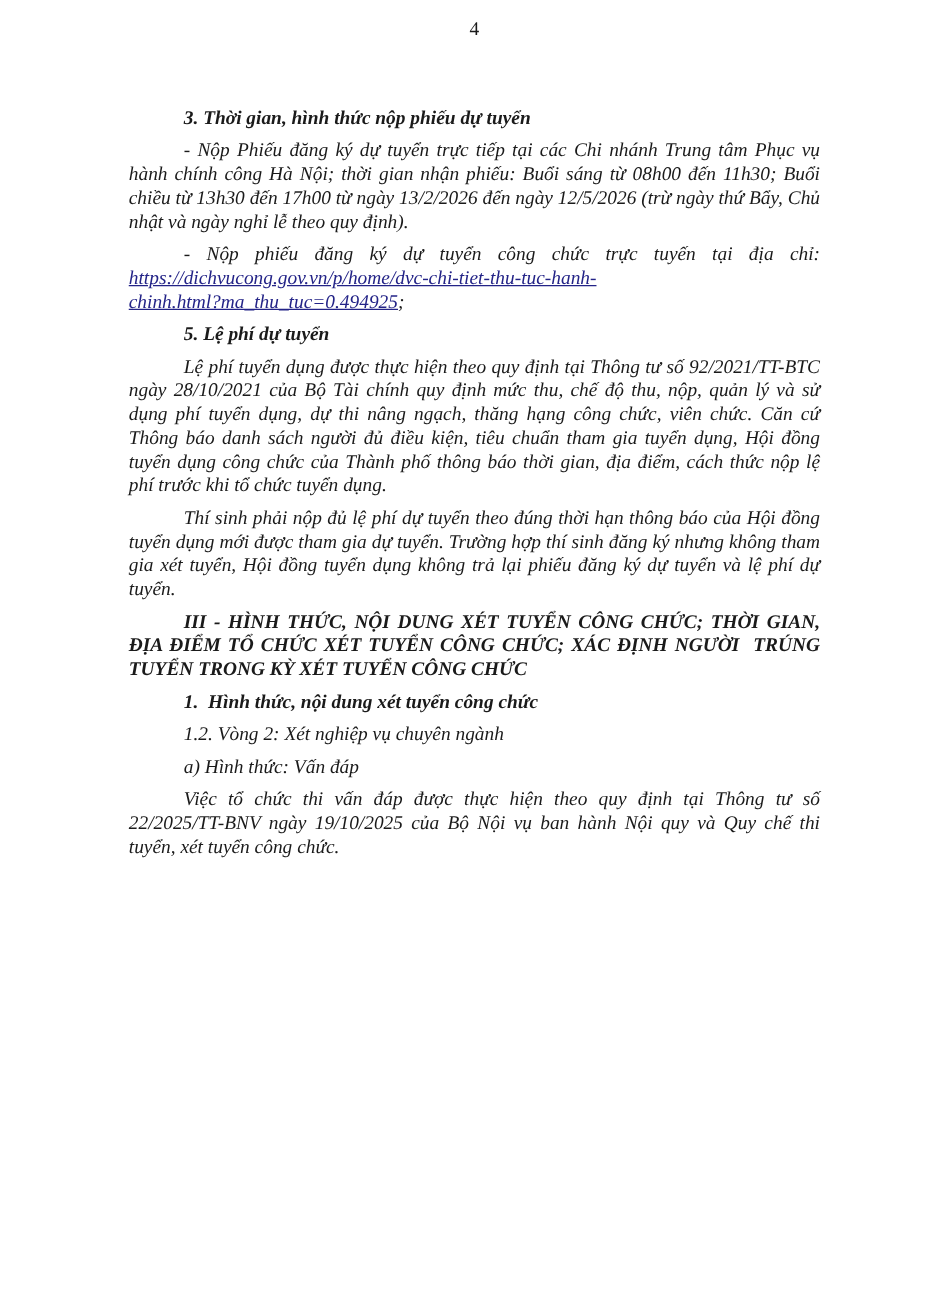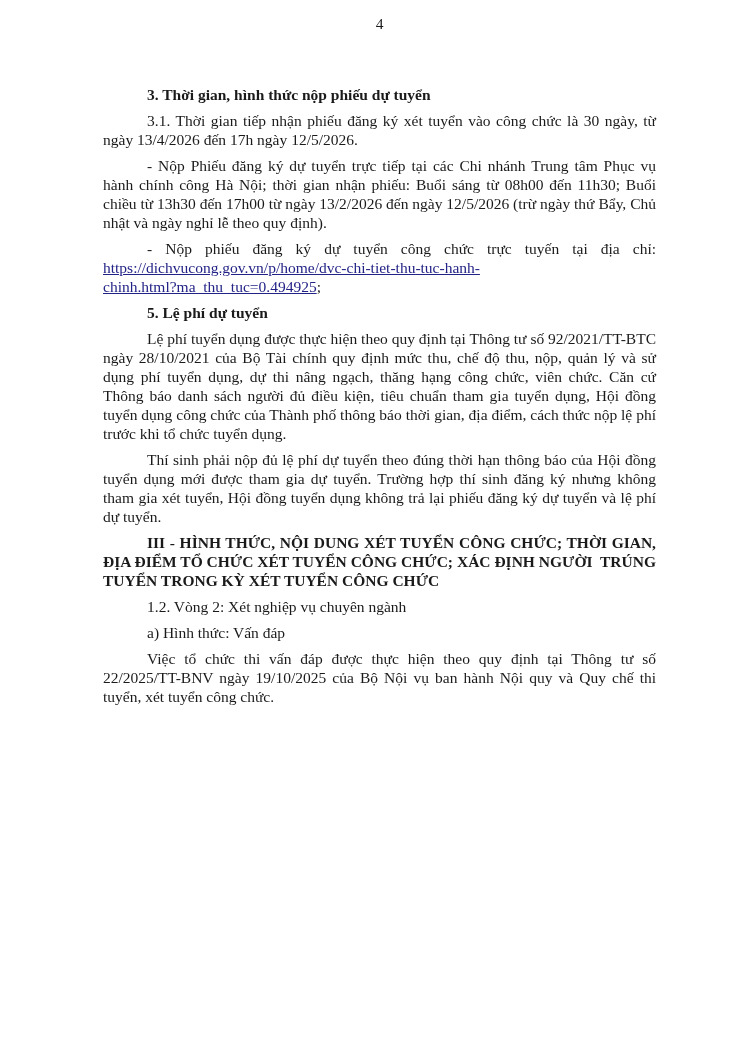--- a/index.html
+++ b/index.html
@@ -21,44 +21,45 @@
     overflow: hidden;
   }
   .page-number {
     text-align: center;
     margin: 0 0 52px 0;
   }
   .doc-body p {
     margin: 0 0 7px 0;
     text-align: justify;
     text-indent: 44px;
+    font-style: italic;
   }
   .doc-body p.bold {
     font-weight: bold;
   }
   .doc-body a {
     color: var(--link-color, #232387);
     text-decoration: underline;
     cursor: pointer;
   }
   .nw {
     white-space: nowrap;
   }
 </style>
 </head>
 <body>
 
 <div class="page">
   <div class="page-number">4</div>
   <div class="doc-body">
       <p class="bold">3. Thời gian, hình thức nộp phiếu dự tuyển</p>
-      <p>3.1. Thời gian tiếp nhận phiếu đăng ký xét tuyển vào công chức là 30 ngày, từ ngày 13/4/2026 đến 17h ngày 12/5/2026.</p>
       <p>- Nộp Phiếu đăng ký dự tuyển trực tiếp tại các Chi nhánh Trung tâm Phục vụ hành chính công Hà Nội; thời gian nhận phiếu: Buổi sáng từ 08h00 đến 11h30; Buổi chiều từ 13h30 đến 17h00 từ ngày 13/2/2026 đến ngày 12/5/2026 (trừ ngày thứ Bẩy, Chủ nhật và ngày nghỉ lễ theo quy định).</p>
       <p><span>- Nộp phiếu đăng ký dự tuyển công chức trực tuyến tại địa chỉ: </span><a href="#"><span class="nw">https://dichvucong.gov.vn/p/home/dvc-chi-tiet-thu-tuc-hanh-</span><br><span class="nw">chinh.html?ma_thu_tuc=0.494925</span></a><span>;</span></p>
       <p class="bold">5. Lệ phí dự tuyển</p>
       <p>Lệ phí tuyển dụng được thực hiện theo quy định tại Thông tư số 92/2021/TT-BTC ngày 28/10/2021 của Bộ Tài chính quy định mức thu, chế độ thu, nộp, quản lý và sử dụng phí tuyển dụng, dự thi nâng ngạch, thăng hạng công chức, viên chức. Căn cứ Thông báo danh sách người đủ điều kiện, tiêu chuẩn tham gia tuyển dụng, Hội đồng tuyển dụng công chức của Thành phố thông báo thời gian, địa điểm, cách thức nộp lệ phí trước khi tổ chức tuyển dụng.</p>
       <p>Thí sinh phải nộp đủ lệ phí dự tuyển theo đúng thời hạn thông báo của Hội đồng tuyển dụng mới được tham gia dự tuyển. Trường hợp thí sinh đăng ký nhưng không tham gia xét tuyển, Hội đồng tuyển dụng không trả lại phiếu đăng ký dự tuyển và lệ phí dự tuyển.</p>
       <p class="bold">III - HÌNH THỨC, NỘI DUNG XÉT TUYỂN CÔNG CHỨC; THỜI GIAN, ĐỊA ĐIỂM TỔ CHỨC XÉT TUYỂN CÔNG CHỨC; XÁC ĐỊNH NGƯỜI&nbsp; TRÚNG TUYỂN TRONG KỲ XÉT TUYỂN CÔNG CHỨC</p>
+      <p class="bold">1.&nbsp; Hình thức, nội dung xét tuyển công chức</p>
       <p>1.2. Vòng 2: Xét nghiệp vụ chuyên ngành</p>
       <p>a) Hình thức: Vấn đáp</p>
       <p>Việc tổ chức thi vấn đáp được thực hiện theo quy định tại Thông tư số 22/2025/TT-BNV ngày 19/10/2025 của Bộ Nội vụ ban hành Nội quy và Quy chế thi tuyển, xét tuyển công chức.</p>
     </div>
 </div>
 
 </body></html>

